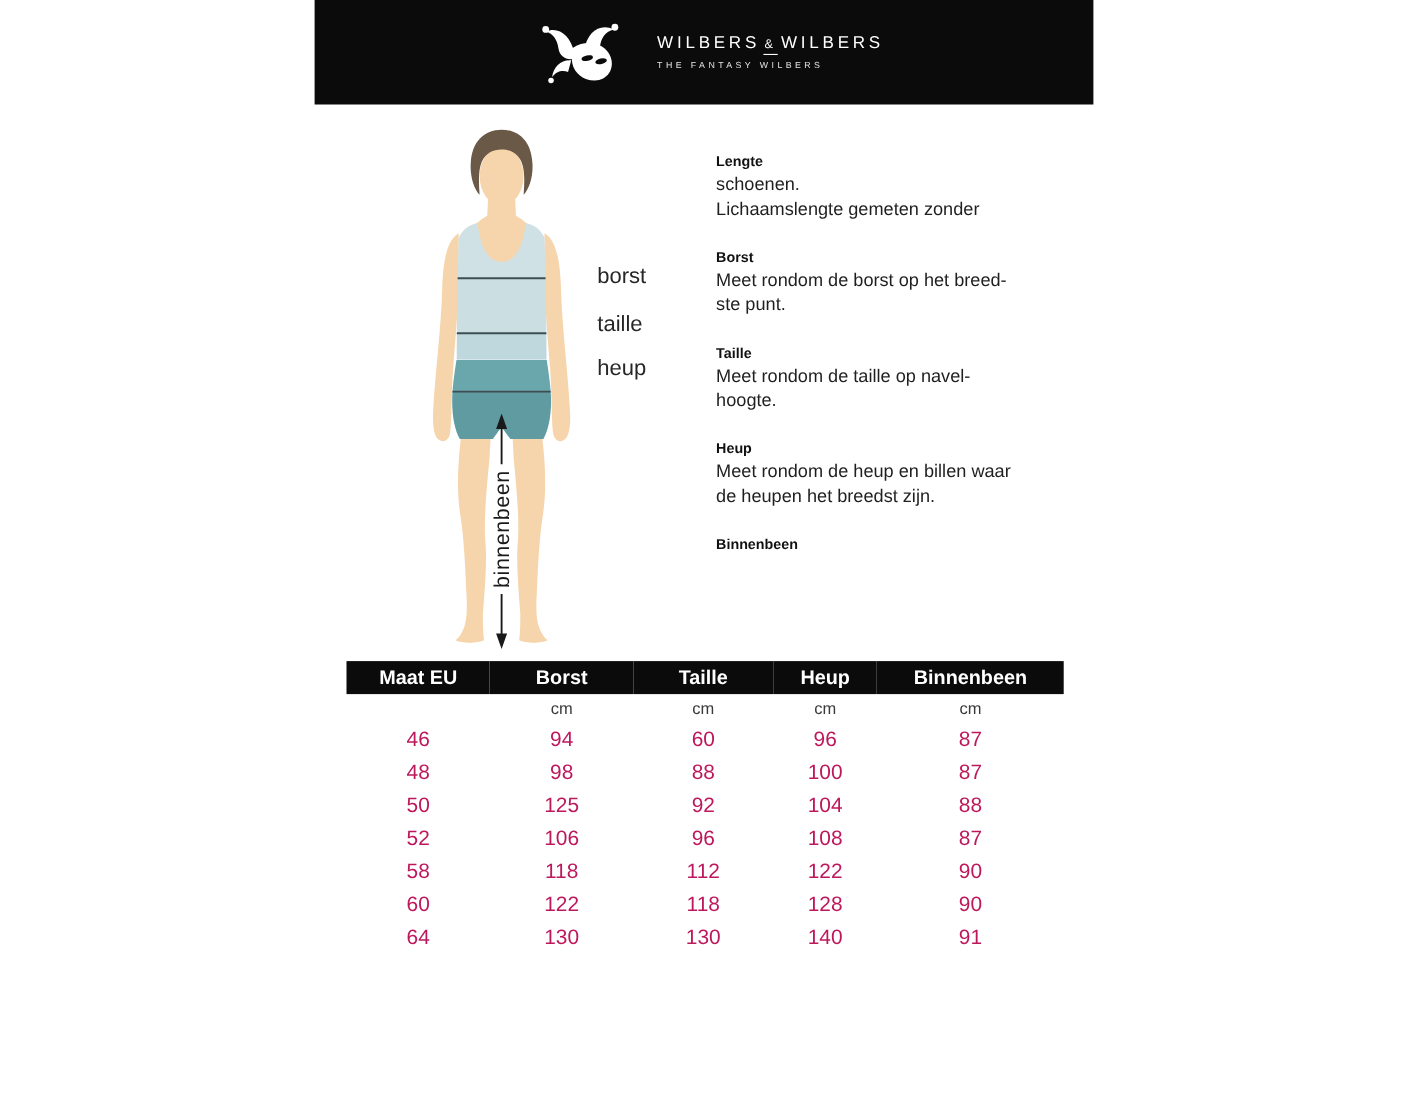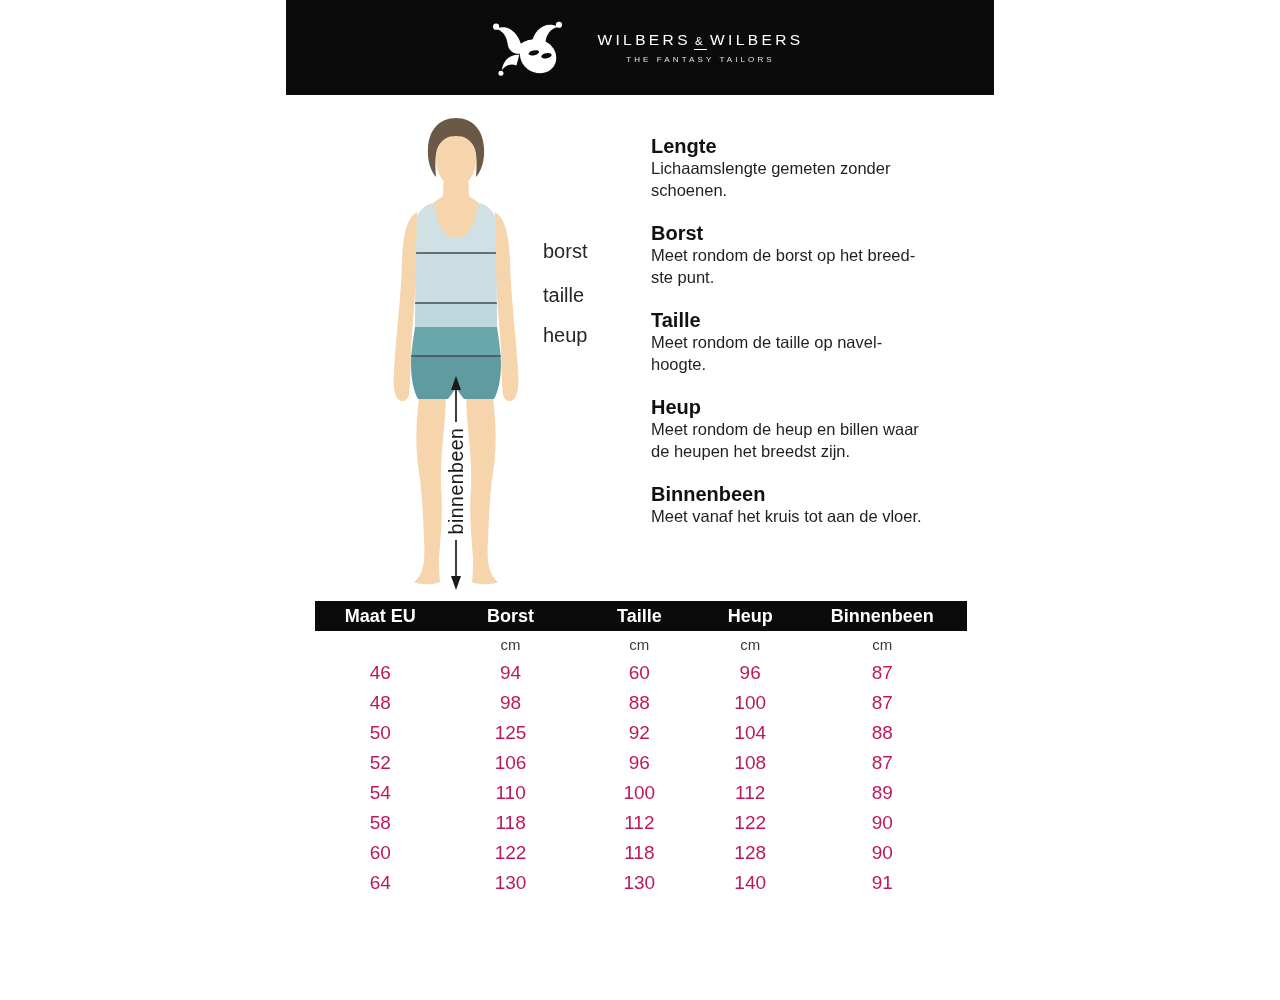--- a/index.html
+++ b/index.html
@@ -8,21 +8,21 @@
     font-family:"Liberation Sans", sans-serif; overflow:hidden;
   }
 
   
   .site-header {
     position:absolute; left:286px; top:0; width:708px; height:95px;
     background:#0b0b0b; display:flex; align-items:center; justify-content:center;
   }
   .logo { display:flex; align-items:center; gap:9px; padding-left:14px; }
   .logo-icon { width:78px; height:60px; display:block; }
-  .brand-text { display:flex; flex-direction:column; align-items:center;margin-left:20px; }
+  .brand-text { display:flex; flex-direction:column; align-items:flex-start;margin-left:20px; }
   .brand-name {
     color:#ffffff; font-size:15.5px; letter-spacing:3.4px; font-weight:400;
     white-space:nowrap; display:flex; align-items:baseline;
   }
   .brand-amp {
     font-size:11.5px; margin:0 3px; padding:0 1px 2px 1px;
     border-bottom:1.5px solid #ffffff;
   }
   .brand-tagline {
     color:#e3e3e3; font-size:8px; letter-spacing:3.1px; margin-top:5px;
@@ -37,21 +37,21 @@
   }
   .fig-label { position:absolute; font-size:20px; color:#262626; }
   .label-borst  { left:543px; top:240px; }
   .label-taille { left:543px; top:284px; }
   .label-heup   { left:543px; top:324px; }
 
   
   .measure-info { position:absolute; left:651px; top:136px; width:330px; color:#1f1f1f; }
   .info-block { margin-bottom:22px; }
   .info-block h3 {
-    font-size:20px; line-height:21px; margin:0 0 1px 0; font-weight:700; color:#111111;
+    font-size:13px; line-height:21px; margin:0 0 1px 0; font-weight:700; color:#111111;
   }
   .info-block .line { font-size:16.5px; line-height:21.5px; white-space:nowrap; }
 
   
   .size-table {
     position:absolute; left:315px; top:601px; width:652px;
     border-collapse:collapse; text-align:center; table-layout:fixed;
   }
   .size-table th, .size-table td { padding:0; }
   .head-row th {
@@ -88,21 +88,21 @@
           <ellipse cx="45" cy="36" rx="5.5" ry="2.6" transform="rotate(-12 45 36)"></ellipse>
           <ellipse cx="58" cy="39" rx="5.5" ry="2.6" transform="rotate(-12 58 39)"></ellipse>
         </g>
       </svg>
       <div class="brand-text">
         <div class="brand-name">
           <span>WILBERS</span>
           <span class="brand-amp">&amp;</span>
           <span>WILBERS</span>
         </div>
-        <div class="brand-tagline">THE FANTASY TAILORS</div>
+        <div class="brand-tagline">THE FANTASY WILBERS</div>
       </div>
     </div>
   </header>
 
   <svg class="body-figure" viewBox="0 0 150 480" aria-hidden="true">
     <defs>
       <clipPath id="tankClip">
         <path d="M36,104 C40,96 46,92 53,91 C60,90 90,90 97,91 C104,92 110,96 114,104 C115,140 116,180 116,215 L34,215 C34,180 35,140 36,104 Z"></path>
       </clipPath>
       <clipPath id="shortsClip">
@@ -146,41 +146,40 @@
     </g>
   </svg>
 
   <div class="fig-label label-borst">borst</div>
   <div class="fig-label label-taille">taille</div>
   <div class="fig-label label-heup">heup</div>
 
   <section class="measure-info">
     <div class="info-block">
       <h3>Lengte</h3>
+      <div class="line">schoenen.</div>
       <div class="line">Lichaamslengte gemeten zonder</div>
-      <div class="line">schoenen.</div>
     </div>
     <div class="info-block">
       <h3>Borst</h3>
       <div class="line">Meet rondom de borst op het breed-</div>
       <div class="line">ste punt.</div>
     </div>
     <div class="info-block">
       <h3>Taille</h3>
       <div class="line">Meet rondom de taille op navel-</div>
       <div class="line">hoogte.</div>
     </div>
     <div class="info-block">
       <h3>Heup</h3>
       <div class="line">Meet rondom de heup en billen waar</div>
       <div class="line">de heupen het breedst zijn.</div>
     </div>
     <div class="info-block">
       <h3>Binnenbeen</h3>
-      <div class="line">Meet vanaf het kruis tot aan de vloer.</div>
     </div>
   </section>
 
   <table class="size-table">
     <colgroup>
       <col style="width:20%">
         <col style="width:20%">
         <col style="width:19.5%">
         <col style="width:14.5%">
         <col style="width:26%">
@@ -224,27 +223,20 @@
           <td>88</td>
         </tr>
         <tr>
           <td>52</td>
           <td>106</td>
           <td>96</td>
           <td>108</td>
           <td>87</td>
         </tr>
         <tr>
-          <td>54</td>
-          <td>110</td>
-          <td>100</td>
-          <td>112</td>
-          <td>89</td>
-        </tr>
-        <tr>
           <td>58</td>
           <td>118</td>
           <td>112</td>
           <td>122</td>
           <td>90</td>
         </tr>
         <tr>
           <td>60</td>
           <td>122</td>
           <td>118</td>

